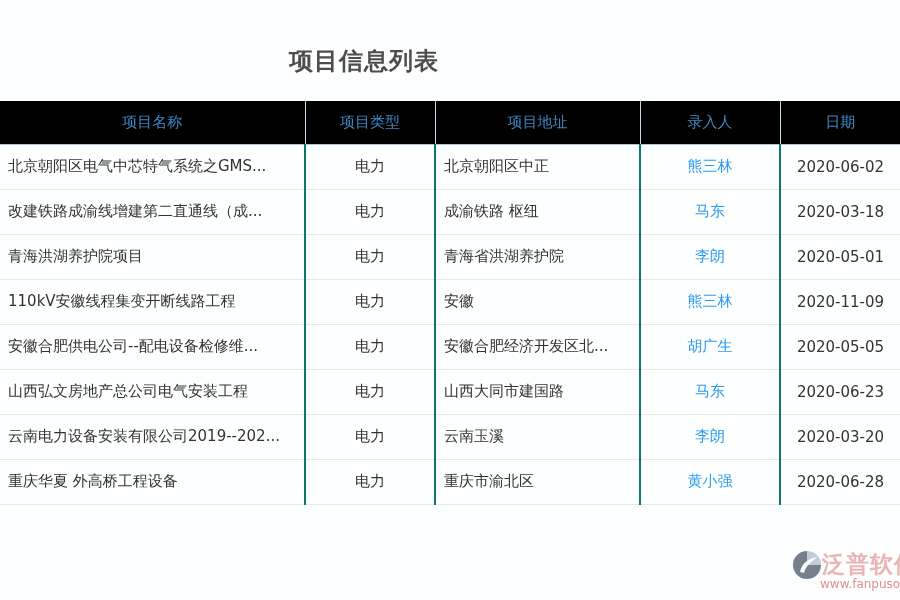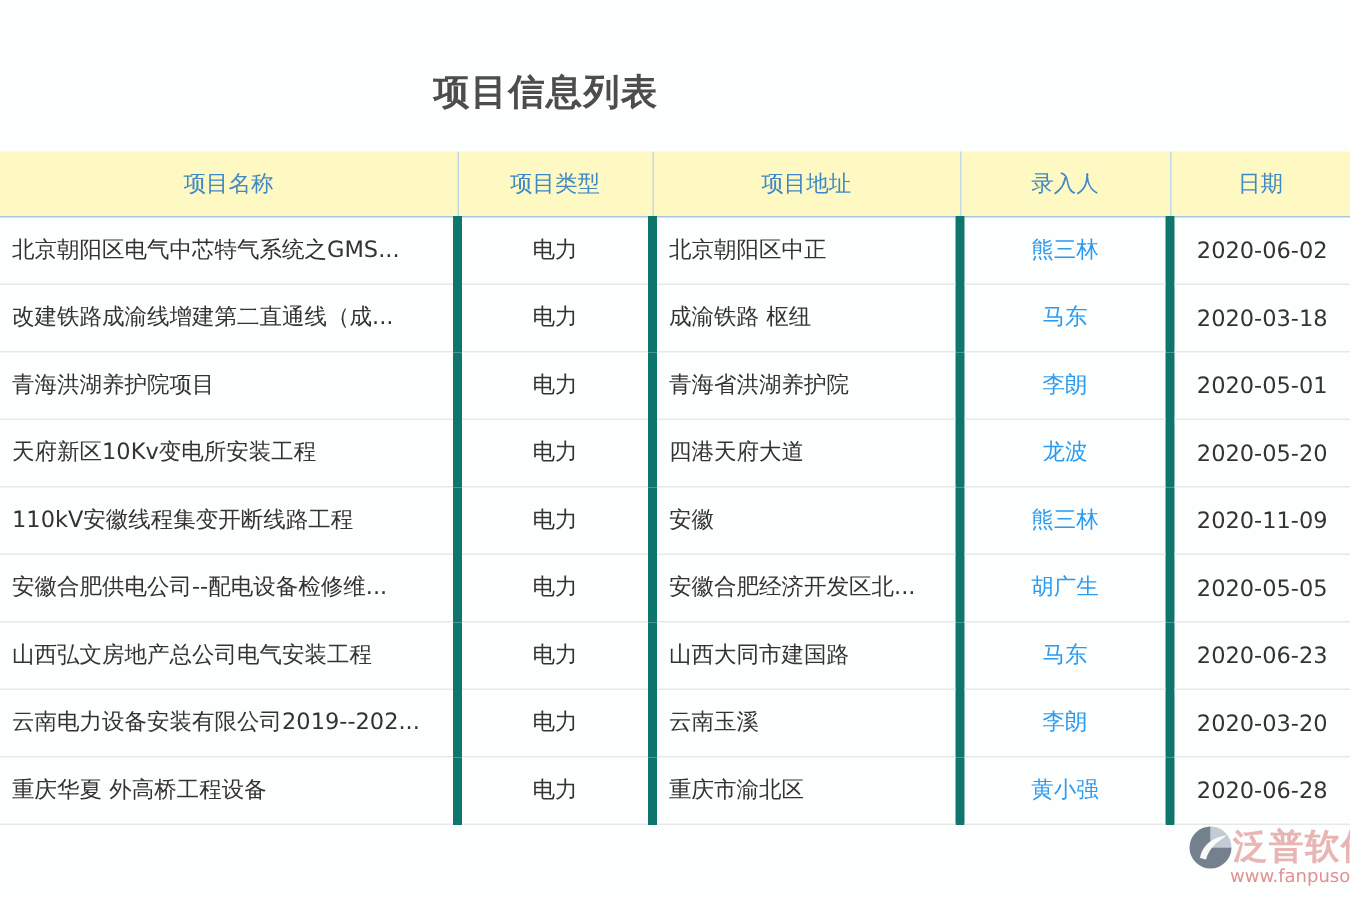--- a/index.html
+++ b/index.html
@@ -29,35 +29,35 @@
   table.project-table {
     position: relative;
     z-index: 2;
     width: 900px;
     border-collapse: collapse;
     table-layout: fixed;
     font-size: 15px;
   }
   thead th {
     height: 43px;
-    background: #fef9c3;
+    background: #000000;
     color: #3e88c5;
     font-weight: normal;
     text-align: center;
     border-right: 1px solid #c0d8ea;
     border-bottom: 1px solid #a9c6dc;
     padding: 0 8px;
     box-sizing: border-box;
   }
   thead th:last-child { border-right: none; }
   tbody td {
     height: 45px;
     color: #333;
     background: transparent;
-    border-right: 6px solid #0f766e;
+    border-right: 2px solid #0f766e;
     border-bottom: 1px solid #e8e8e8;
     padding: 0 8px;
     box-sizing: border-box;
     white-space: nowrap;
     overflow: hidden;
   }
   tbody td:last-child { border-right: none; }
   td.c-left { text-align: left; }
   td.c-center { text-align: center; }
   a.entry-link {
@@ -137,27 +137,20 @@
           <td class="c-center">2020-03-18</td>
         </tr>
         <tr>
           <td class="c-left">青海洪湖养护院项目</td>
           <td class="c-center">电力</td>
           <td class="c-left">青海省洪湖养护院</td>
           <td class="c-center"><a class="entry-link">李朗</a></td>
           <td class="c-center">2020-05-01</td>
         </tr>
         <tr>
-          <td class="c-left">天府新区10Kv变电所安装工程</td>
-          <td class="c-center">电力</td>
-          <td class="c-left">四港天府大道</td>
-          <td class="c-center"><a class="entry-link">龙波</a></td>
-          <td class="c-center">2020-05-20</td>
-        </tr>
-        <tr>
           <td class="c-left">110kV安徽线程集变开断线路工程</td>
           <td class="c-center">电力</td>
           <td class="c-left">安徽</td>
           <td class="c-center"><a class="entry-link">熊三林</a></td>
           <td class="c-center">2020-11-09</td>
         </tr>
         <tr>
           <td class="c-left">安徽合肥供电公司--配电设备检修维...</td>
           <td class="c-center">电力</td>
           <td class="c-left">安徽合肥经济开发区北...</td>

